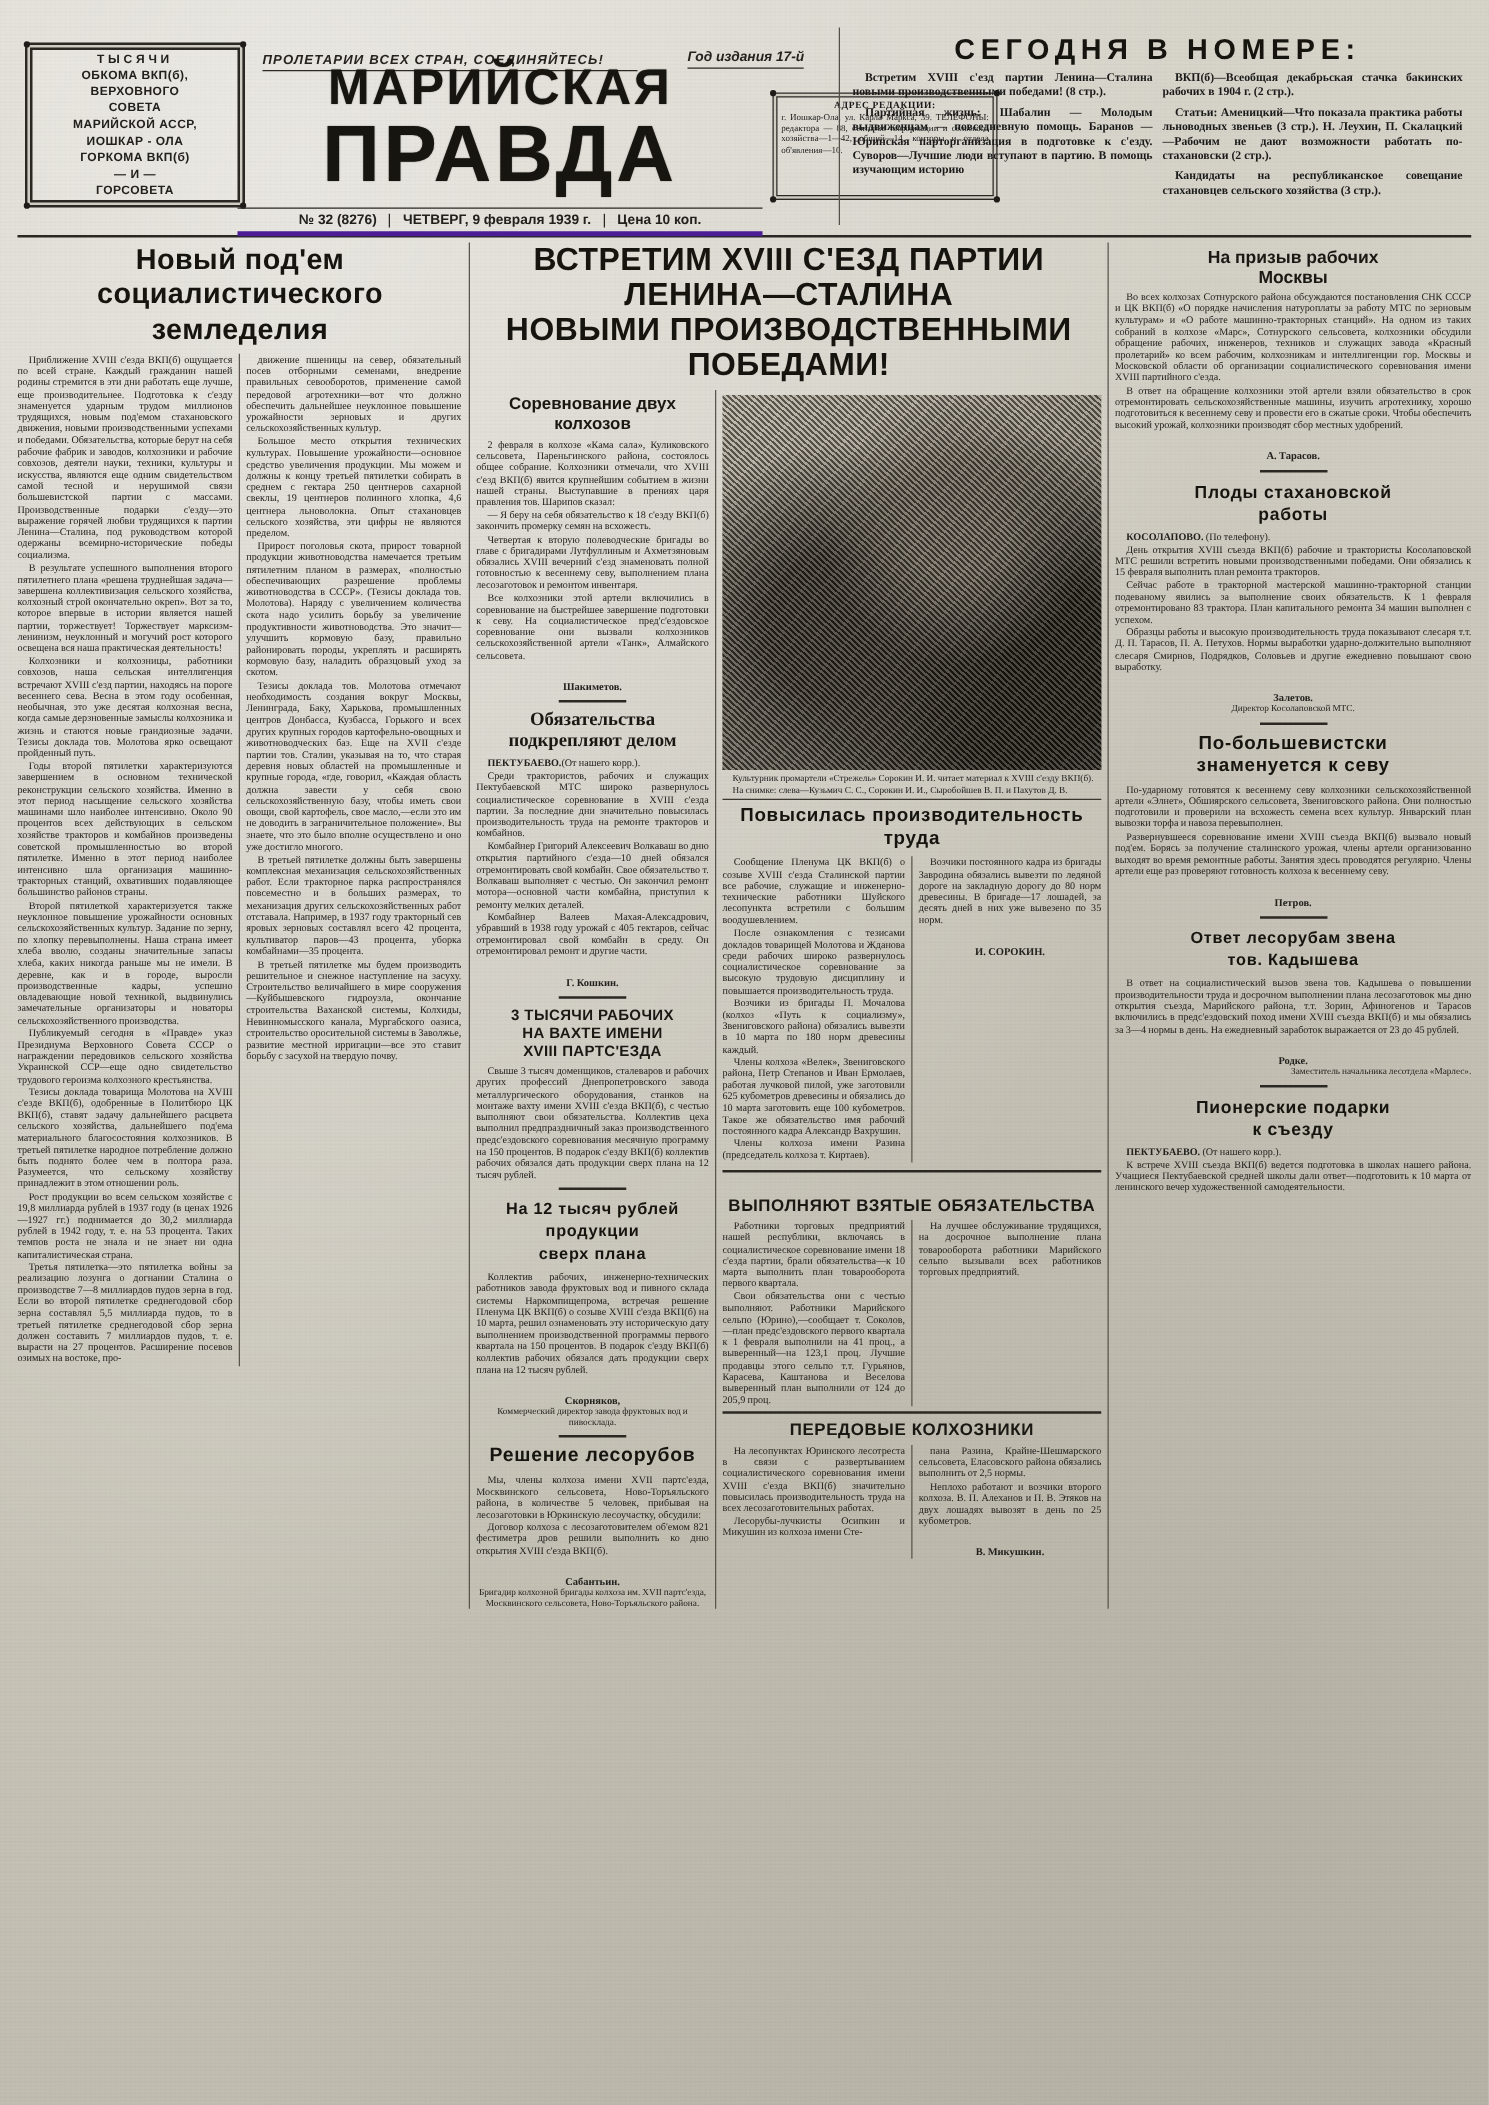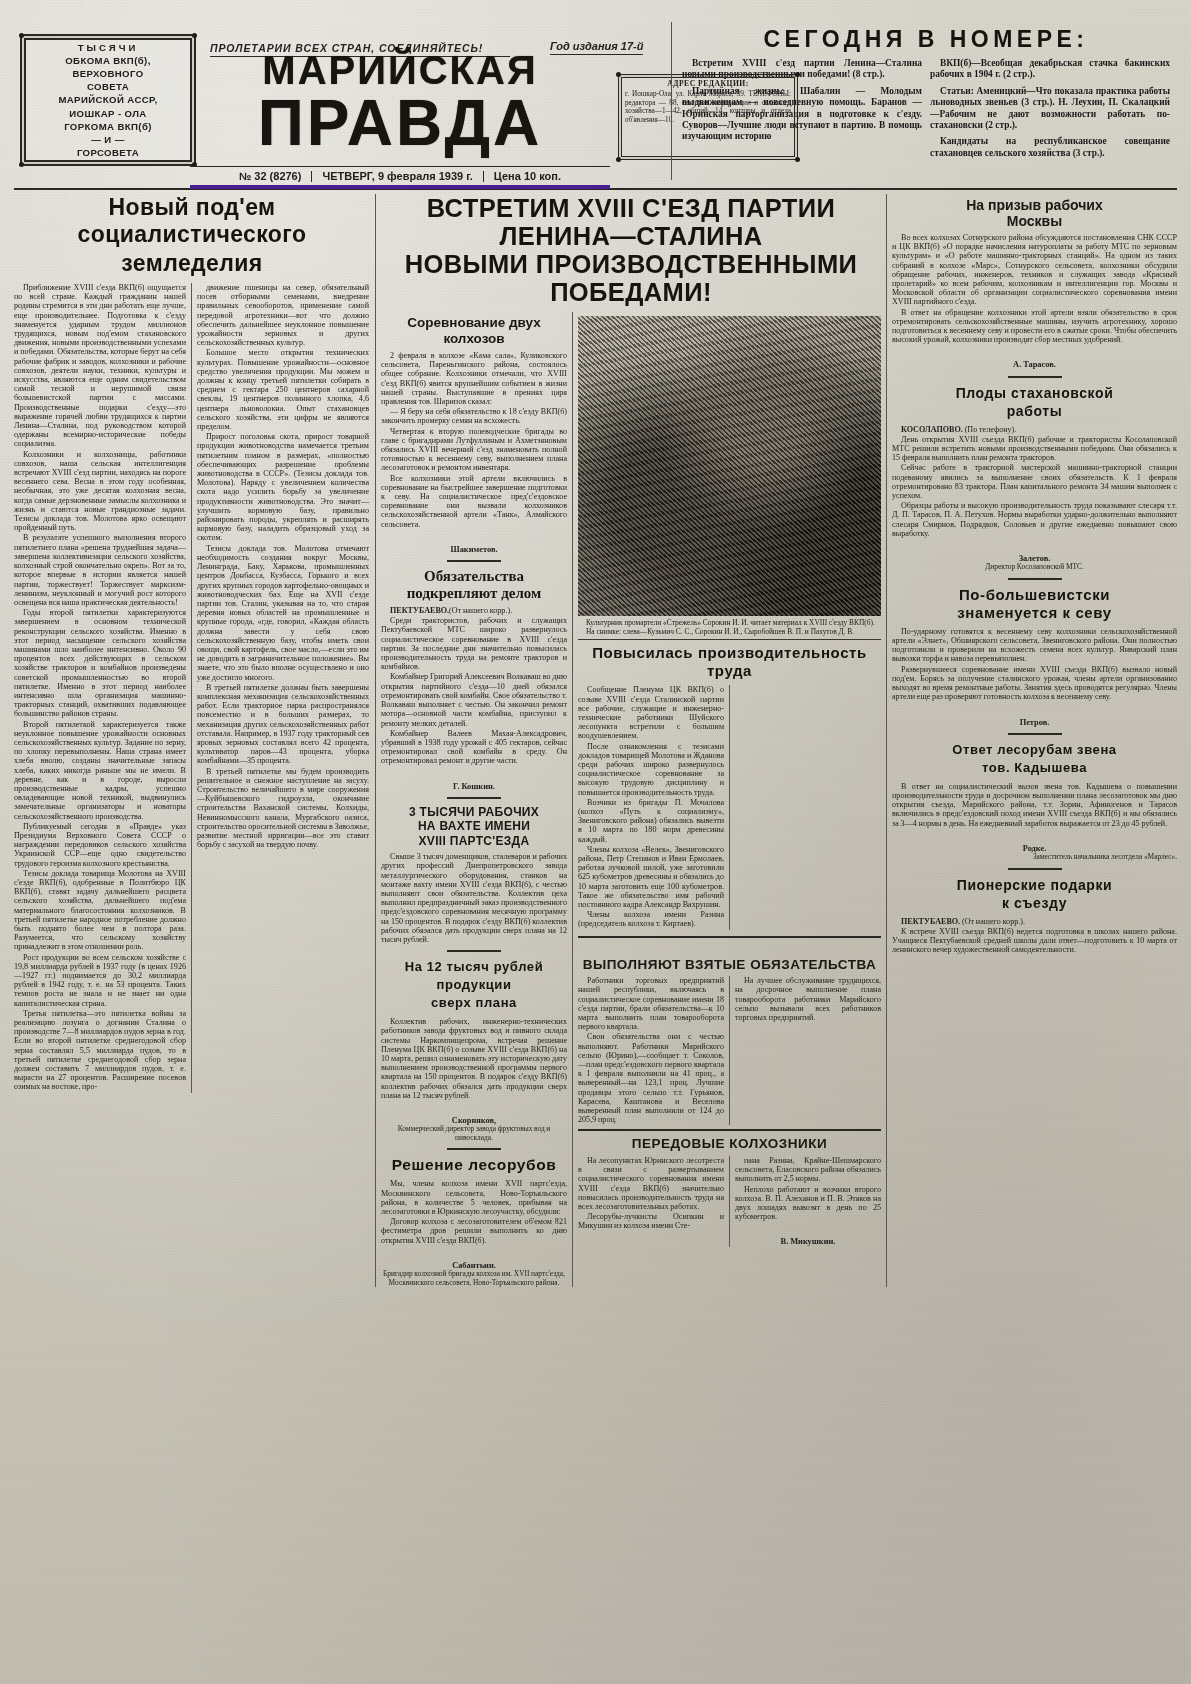--- a/index.html
+++ b/index.html
@@ -228,22 +228,22 @@
   <div class="content">
     <div class="colwrap">
 
       <div class="col" style="width:356px;">
         <div class="mainhead" style="font-size:23px;line-height:27px;margin-bottom:2px;">Новый под'ем социалистического</div>
         <div class="mainhead" style="font-size:23px;line-height:27px;margin-bottom:6px;">земледелия</div>
 
         <div style="display:flex;">
           <div class="body-txt" style="width:172px;">
             <p>Приближение XVIII с'езда ВКП(б) ощущается по всей стране. Каждый гражданин нашей родины стремится в эти дни работать еще лучше, еще производительнее. Подготовка к с'езду знаменуется ударным трудом миллионов трудящихся, новым под'емом стахановского движения, новыми производственными успехами и победами. Обязательства, которые берут на себя рабочие фабрик и заводов, колхозники и рабочие совхозов, деятели науки, техники, культуры и искусства, являются еще одним свидетельством самой тесной и нерушимой связи большевистской партии с массами. Производственные подарки с'езду—это выражение горячей любви трудящихся к партии Ленина—Сталина, под руководством которой одержаны всемирно-исторические победы социализма.</p>
+            <p>В результате успешного выполнения второго пятилетнего плана «решена труднейшая задача—завершена коллективизация сельского хозяйства, колхозный строй окончательно окреп». Вот за то, которое впервые в истории является нашей партии, торжествует! Торжествует марксизм-ленинизм, неуклонный и могучий рост которого освещена вся наша практическая деятельность!</p>
             <p>Колхозники и колхозницы, работники совхозов, наша сельская интеллигенция встречают XVIII с'езд партии, находясь на пороге весеннего сева. Весна в этом году особенная, необычная, это уже десятая колхозная весна, когда самые дерзновенные замыслы колхозника и жизнь и стаются новые грандиозные задачи. Тезисы доклада тов. Молотова ярко освещают пройденный путь.</p>
-            <p>В результате успешного выполнения второго пятилетнего плана «решена труднейшая задача—завершена коллективизация сельского хозяйства, колхозный строй окончательно окреп». Вот за то, которое впервые в истории является нашей партии, торжествует! Торжествует марксизм-ленинизм, неуклонный и могучий рост которого освещена вся наша практическая деятельность!</p>
             <p>Годы второй пятилетки характеризуются завершением в основном технической реконструкции сельского хозяйства. Именно в этот период насыщение сельского хозяйства машинами шло наиболее интенсивно. Около 90 процентов всех действующих в сельском хозяйстве тракторов и комбайнов произведены советской промышленностью во второй пятилетке. Именно в этот период наиболее интенсивно шла организация машинно-тракторных станций, охвативших подавляющее большинство районов страны.</p>
             <p>Второй пятилеткой характеризуется также неуклонное повышение урожайности основных сельскохозяйственных культур. Задание по зерну, по хлопку перевыполнены. Наша страна имеет хлеба вволю, созданы значительные запасы хлеба, каких никогда раньше мы не имели. В деревне, как и в городе, выросли производственные кадры, успешно овладевающие новой техникой, выдвинулись замечательные организаторы и новаторы сельскохозяйственного производства.</p>
             <p>Публикуемый сегодня в «Правде» указ Президиума Верховного Совета СССР о награждении передовиков сельского хозяйства Украинской ССР—еще одно свидетельство трудового героизма колхозного крестьянства.</p>
             <p>Тезисы доклада товарища Молотова на XVIII с'езде ВКП(б), одобренные в Политбюро ЦК ВКП(б), ставят задачу дальнейшего расцвета сельского хозяйства, дальнейшего под'ема материального благосостояния колхозников. В третьей пятилетке народное потребление должно быть поднято более чем в полтора раза. Разумеется, что сельскому хозяйству принадлежит в этом отношении роль.</p>
             <p>Рост продукции во всем сельском хозяйстве с 19,8 миллиарда рублей в 1937 году (в ценах 1926—1927 гг.) поднимается до 30,2 миллиарда рублей в 1942 году, т. е. на 53 процента. Таких темпов роста не знала и не знает ни одна капиталистическая страна.</p>
             <p>Третья пятилетка—это пятилетка войны за реализацию лозунга о догнании Сталина о производстве 7—8 миллиардов пудов зерна в год. Если во второй пятилетке среднегодовой сбор зерна составлял 5,5 миллиарда пудов, то в третьей пятилетке среднегодовой сбор зерна должен составить 7 миллиардов пудов, т. е. вырасти на 27 процентов. Расширение посевов озимых на востоке, про-</p>
           </div>
           <div class="cdiv"></div>
           <div class="body-txt" style="width:172px;">
             <p>движение пшеницы на север, обязательный посев отборными семенами, внедрение правильных севооборотов, применение самой передовой агротехники—вот что должно обеспечить дальнейшее неуклонное повышение урожайности зерновых и других сельскохозяйственных культур.</p>
@@ -337,20 +337,24 @@
 
             <div style="display:flex;">
               <div class="body-txt" style="width:146px;">
                 <p>Сообщение Пленума ЦК ВКП(б) о созыве XVIII с'езда Сталинской партии все рабочие, служащие и инженерно-технические работники Шуйского лесопункта встретили с большим воодушевлением.</p>
                 <p>После ознакомления с тезисами докладов товарищей Молотова и Жданова среди рабочих широко развернулось социалистическое соревнование за высокую трудовую дисциплину и повышается производительность труда.</p>
                 <p>Возчики из бригады П. Мочалова (колхоз «Путь к социализму», Звениговского района) обязались вывезти в 10 марта по 180 норм древесины каждый.</p>
                 <p>Члены колхоза «Велек», Звениговского района, Петр Степанов и Иван Ермолаев, работая лучковой пилой, уже заготовили 625 кубометров древесины и обязались до 10 марта заготовить еще 100 кубометров. Такое же обязательство имя рабочий постоянного кадра Александр Вахрушин.</p>
                 <p>Члены колхоза имени Разина (председатель колхоза т. Киртаев).</p>
               </div>
               <div class="cdiv"></div>
+              <div class="body-txt" style="width:146px;">
+                <p>Возчики постоянного кадра из бригады Завродина обязались вывезти по ледяной дороге на закладную дорогу до 80 норм древесины. В бригаде—17 лошадей, за десять дней в них уже вывезено по 35 норм.</p>
+                <div class="sig">И. СОРОКИН.</div>
+              </div>
             </div>
 
             <div class="boxed">
               <div class="h-caps" style="font-size:13.5px;letter-spacing:.5px;margin:0 0 4px;">ВЫПОЛНЯЮТ ВЗЯТЫЕ ОБЯЗАТЕЛЬСТВА</div>
               <div style="display:flex;">
                 <div class="body-txt" style="width:146px;">
                   <p>Работники торговых предприятий нашей республики, включаясь в социалистическое соревнование имени 18 с'езда партии, брали обязательства—к 10 марта выполнить план товарооборота первого квартала.</p>
                   <p>Свои обязательства они с честью выполняют. Работники Марийского сельпо (Юрино),—сообщает т. Соколов,—план предс'ездовского первого квартала к 1 февраля выполнили на 41 проц., а выверенный—на 123,1 проц. Лучшие продавцы этого сельпо т.т. Гурьянов, Карасева, Каштанова и Веселова выверенный план выполнили от 124 до 205,9 проц.</p>
                 </div>
                 <div class="cdiv"></div>

